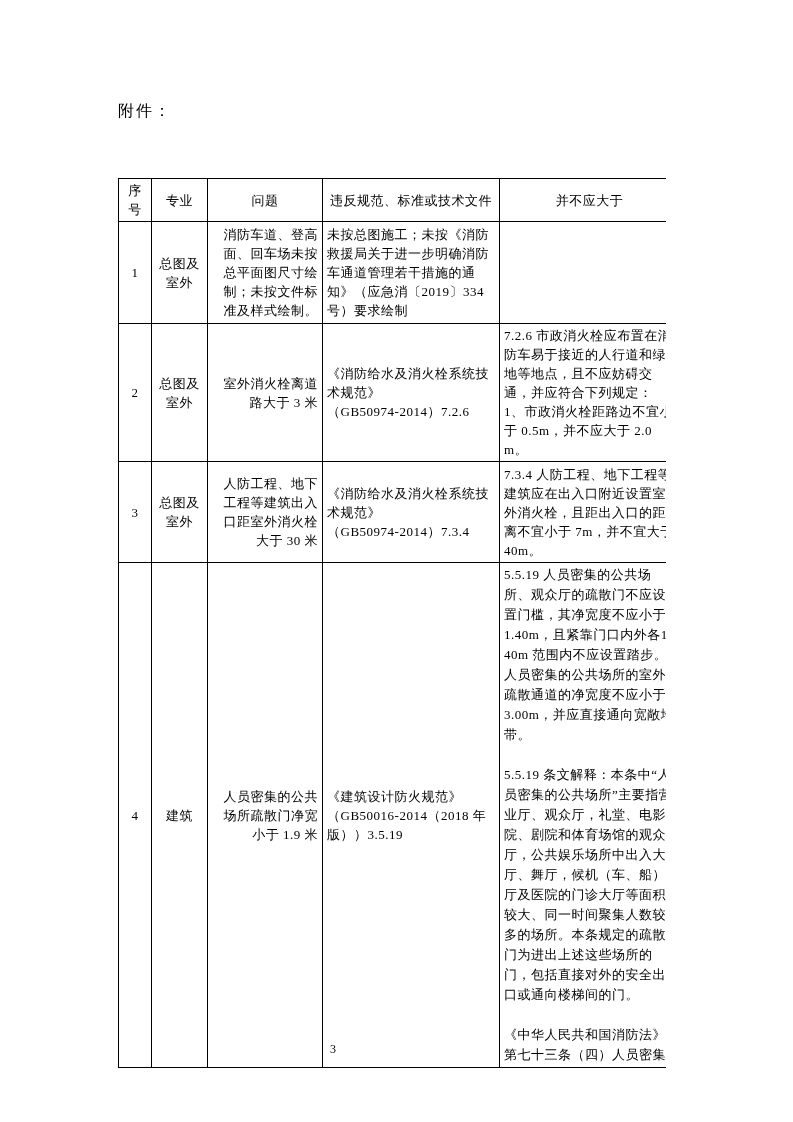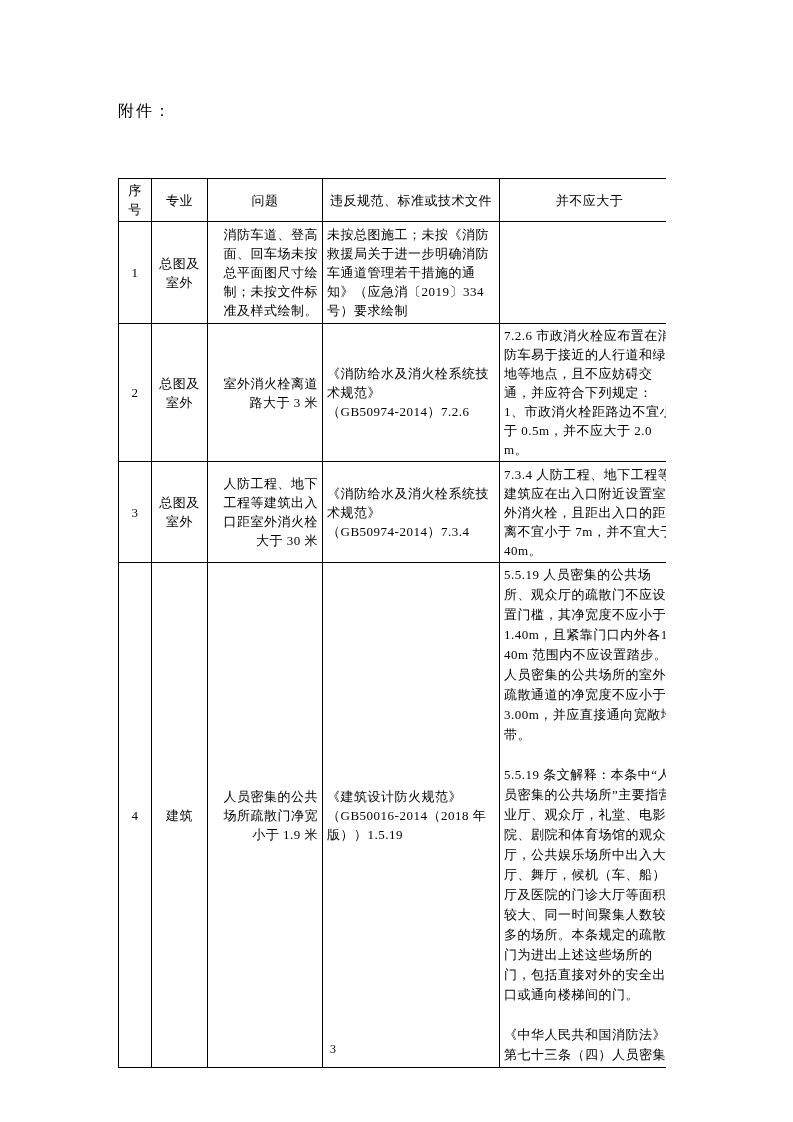--- a/index.html
+++ b/index.html
@@ -124,21 +124,21 @@
         <td class="c-prob">人防工程、地下工程等建筑出入口距室外消火栓大于 30 米</td>
         <td class="c-viol">《消防给水及消火栓系统技术规范》
 （GB50974-2014）7.3.4</td>
         <td class="c-sum">7.3.4 人防工程、地下工程等建筑应在出入口附近设置室外消火栓，且距出入口的距离不宜小于 7m，并不宜大于 40m。</td>
       </tr>
       <tr class="r4">
         <td class="c-no">4</td>
         <td class="c-spec">建筑</td>
         <td class="c-prob">人员密集的公共场所疏散门净宽小于 1.9 米</td>
         <td class="c-viol">《建筑设计防火规范》
-（GB50016-2014（2018 年版））1.5.19</td>
+（GB50016-2014（2018 年版））3.5.19</td>
         <td class="c-sum">5.5.19 人员密集的公共场所、观众厅的疏散门不应设置门槛，其净宽度不应小于1.40m，且紧靠门口内外各1.40m 范围内不应设置踏步。人员密集的公共场所的室外疏散通道的净宽度不应小于3.00m，并应直接通向宽敞地带。
 
 5.5.19 条文解释：本条中“人员密集的公共场所”主要指营业厅、观众厅，礼堂、电影院、剧院和体育场馆的观众厅，公共娱乐场所中出入大厅、舞厅，候机（车、船）厅及医院的门诊大厅等面积较大、同一时间聚集人数较多的场所。本条规定的疏散门为进出上述这些场所的门，包括直接对外的安全出口或通向楼梯间的门。
 
 《中华人民共和国消防法》第七十三条（四）人员密集</td>
       </tr>
     </tbody>
   </table>
 
   <div class="page-number">3</div>

